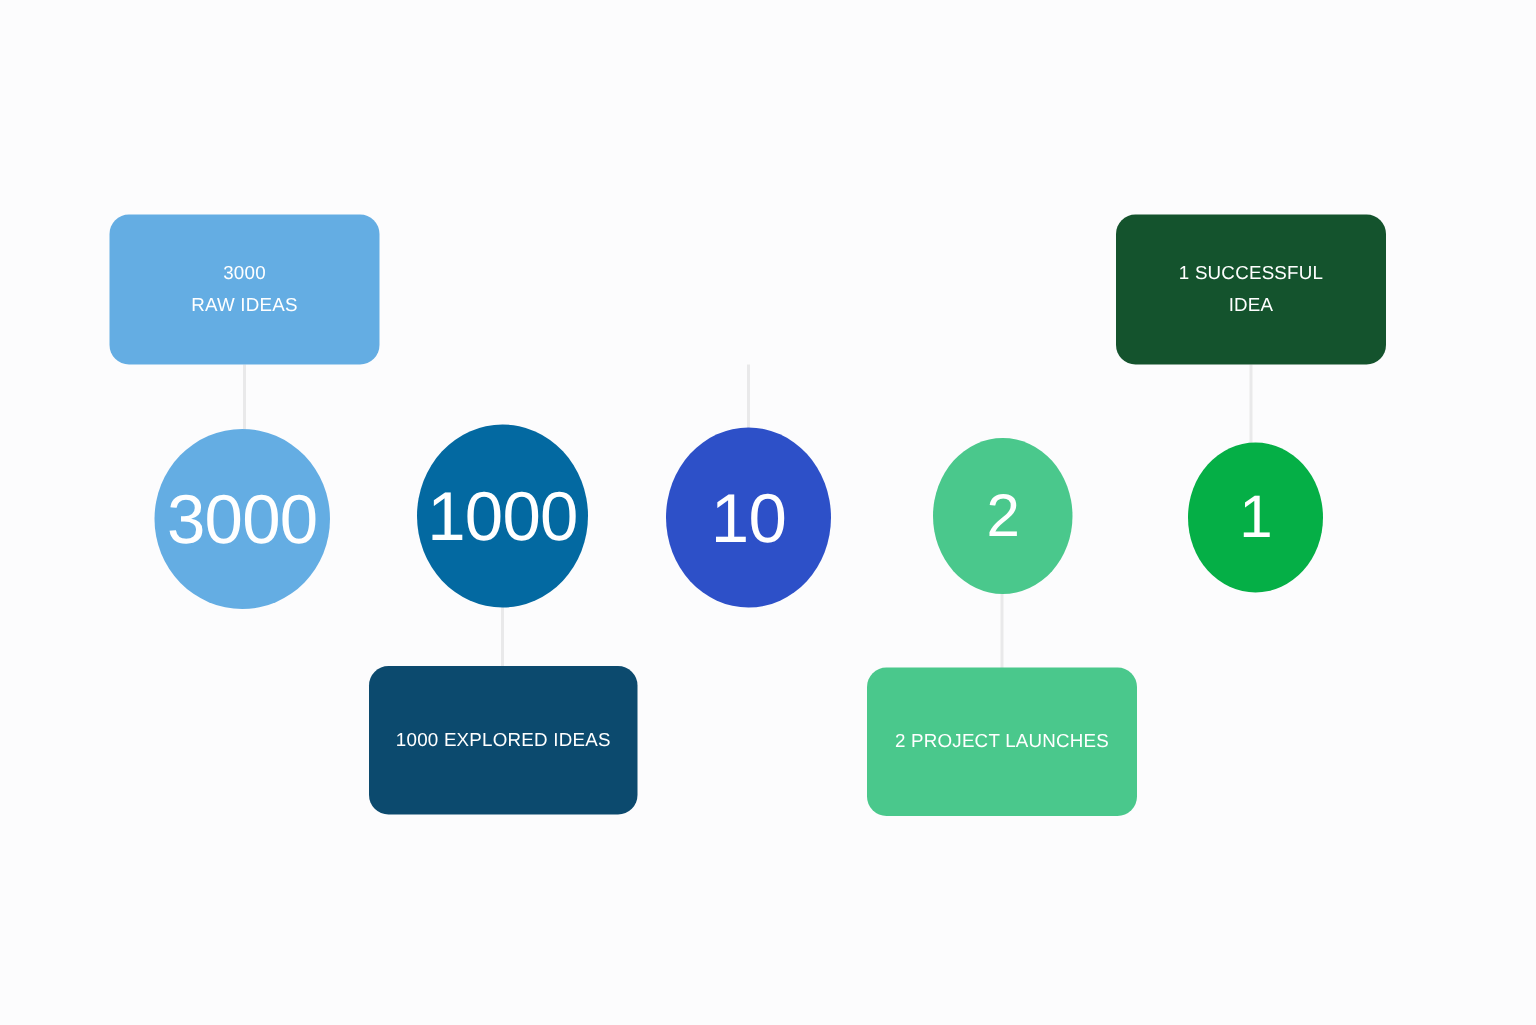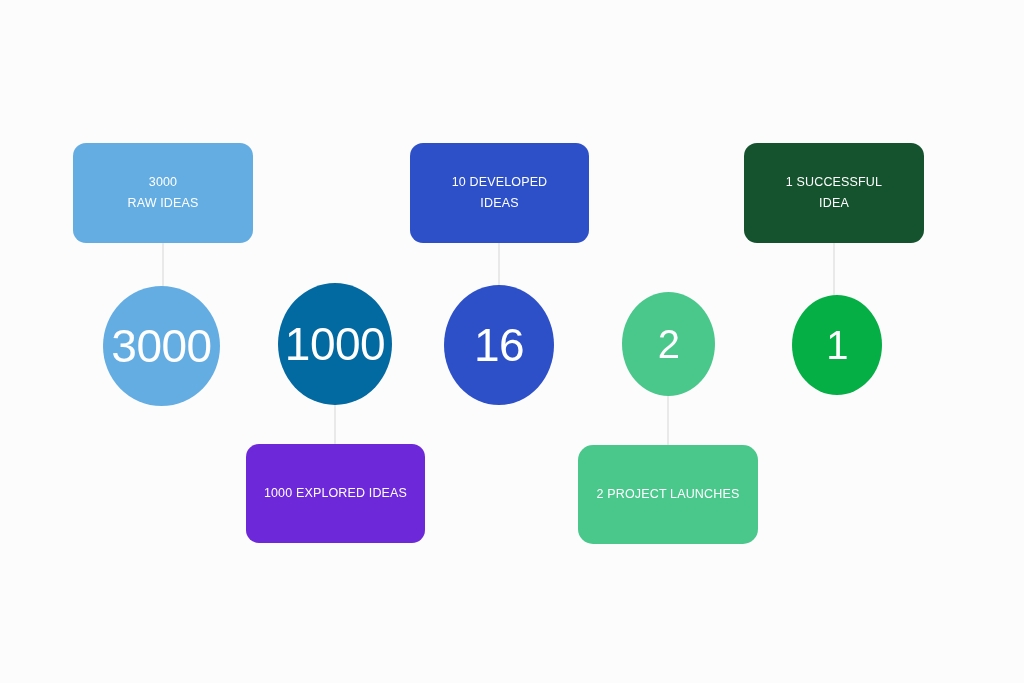--- a/index.html
+++ b/index.html
@@ -72,36 +72,32 @@
 <div id="canvas" style="background: rgb(252, 252, 253);">
     <div class="connector" style="left: 162px; top: 243px; height: 46px; background: rgb(233, 233, 234);"></div>
     <div class="card" style="left: 73px; top: 143px; width: 180px; height: 100px; background: rgb(100, 173, 227);">
       <span class="card-label">3000
 RAW IDEAS</span>
     </div>
     <div class="bubble" style="left: 103px; top: 286px; width: 117px; height: 120px; background: rgb(100, 173, 227);">
       <span class="bubble-value" style="font-size: 46px;">3000</span>
     </div>
     <div class="connector" style="left: 334px; top: 400px; height: 48px; background: rgb(233, 233, 234);"></div>
-    <div class="card" style="left: 246px; top: 444px; width: 179px; height: 99px; background: #6d28d9;">
+    <div class="card" style="left: 246px; top: 444px; width: 179px; height: 99px; background: #0c4a6e;">
       <span class="card-label">1000 EXPLORED IDEAS</span>
     </div>
     <div class="bubble" style="left: 278px; top: 283px; width: 114px; height: 122px; background: #0369a1;">
       <span class="bubble-value" style="font-size: 46px;">1000</span>
     </div>
     <div class="connector" style="left: 498px; top: 243px; height: 46px; background: rgb(233, 233, 234);"></div>
-    <div class="card" style="left: 410px; top: 143px; width: 179px; height: 100px; background: rgb(45, 80, 200);">
-      <span class="card-label">10 DEVELOPED
-IDEAS</span>
-    </div>
     <div class="bubble" style="left: 444px; top: 285px; width: 110px; height: 120px; background: rgb(45, 80, 200);">
-      <span class="bubble-value" style="font-size: 46px;">16</span>
+      <span class="bubble-value" style="font-size: 46px;">10</span>
     </div>
     <div class="connector" style="left: 667px; top: 392px; height: 56px; background: rgb(233, 233, 234);"></div>
-    <div class="card" style="left: 578px; top: 445px; width: 180px; height: 99px; background: rgb(74, 200, 140); border-radius: 15px;">
+    <div class="card" style="left: 578px; top: 445px; width: 180px; height: 99px; background: rgb(74, 200, 140);">
       <span class="card-label">2 PROJECT LAUNCHES</span>
     </div>
     <div class="bubble" style="left: 622px; top: 292px; width: 93px; height: 104px; background: rgb(74, 200, 140);">
       <span class="bubble-value" style="font-size: 40px;">2</span>
     </div>
     <div class="connector" style="left: 833px; top: 243px; height: 54px; background: rgb(233, 233, 234);"></div>
     <div class="card" style="left: 744px; top: 143px; width: 180px; height: 100px; background: #14532d;">
       <span class="card-label">1 SUCCESSFUL
 IDEA</span>
     </div>

